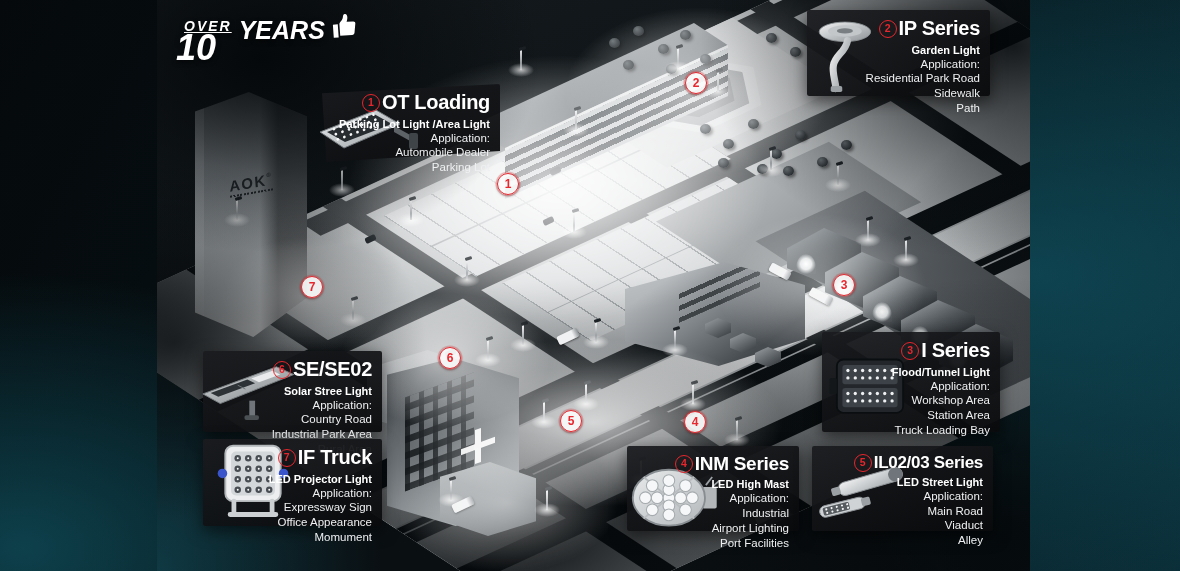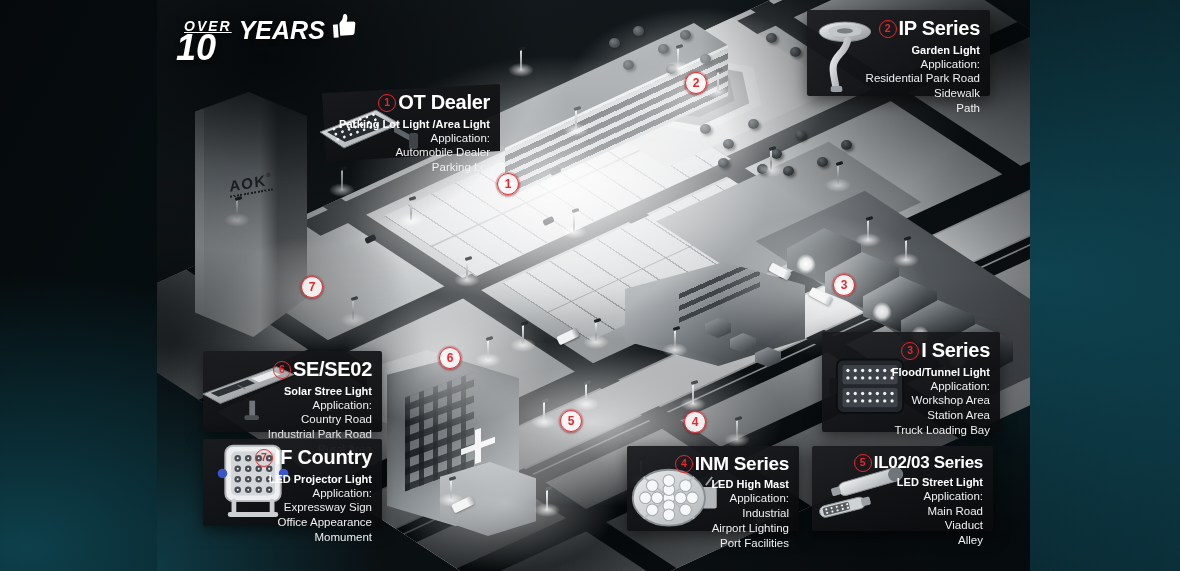--- a/index.html
+++ b/index.html
@@ -369,21 +369,21 @@
             <circle cx="35" cy="11" r="1.4"></circle>
             <circle cx="42" cy="11" r="1.4"></circle>
         </g>
         <polygon points="80,20 98,30 98,36 80,26" fill="#5d6367"></polygon>
         <rect x="95" y="27" width="9" height="16" rx="2" fill="#3f4449"></rect>
       </svg>
     </div>
     <div class="card-text">
       <div class="card-title">
         <span class="cnum">1</span>
-        <span class="cseries">OT Dealer</span>
+        <span class="cseries">OT Loading</span>
       </div>
       <div class="card-sub">Parking Lot Light /Area Light</div>
       <div class="card-line">Application:</div>
       <div class="card-line">Automobile Dealer</div>
       <div class="card-line">Parking Lot</div>
     </div>
   </div>
 
   <div class="card" style="left:807px;top:10px;width:183px;height:86px;">
     <div class="card-bg"></div>
@@ -578,21 +578,21 @@
       </svg>
     </div>
     <div class="card-text">
       <div class="card-title">
         <span class="cnum">6</span>
         <span class="cseries">SE/SE02</span>
       </div>
       <div class="card-sub">Solar Stree Light</div>
       <div class="card-line">Application:</div>
       <div class="card-line">Country Road</div>
-      <div class="card-line">Industrial Park Road</div>
+      <div class="card-line">Industrial Park Area</div>
       <div class="card-line">Rural Area</div>
     </div>
   </div>
 
   <div class="card" style="left:203px;top:439px;width:179px;height:87px;">
     <div class="card-bg"></div>
     <div class="card-art" style="left:8px;top:2px;">
       <svg width="84" height="84" viewBox="0 0 88 88">
         <rect x="15" y="5" width="58" height="58" rx="8" fill="#eceeef" stroke="#b2b6b9" stroke-width="2"></rect>
         <rect x="21" y="11" width="46" height="46" rx="5" fill="#d4d7d9"></rect>
@@ -633,21 +633,21 @@
             <circle cx="61" cy="51" r="1"></circle>
         </g>
         <circle cx="12" cy="34" r="5" fill="#3a55cb"></circle>
           <circle cx="76" cy="34" r="5" fill="#3a55cb"></circle>
         <path d="M24,63 v14 M64,63 v14 M20,77 h48" stroke="#cdd0d2" stroke-width="5" fill="none" stroke-linecap="round"></path>
       </svg>
     </div>
     <div class="card-text">
       <div class="card-title">
         <span class="cnum">7</span>
-        <span class="cseries">IF Country</span>
+        <span class="cseries">IF Truck</span>
       </div>
       <div class="card-sub">LED Projector Light</div>
       <div class="card-line">Application:</div>
       <div class="card-line">Expressway Sign</div>
       <div class="card-line">Office Appearance</div>
       <div class="card-line">Momument</div>
     </div>
   </div>
 
 </div>

